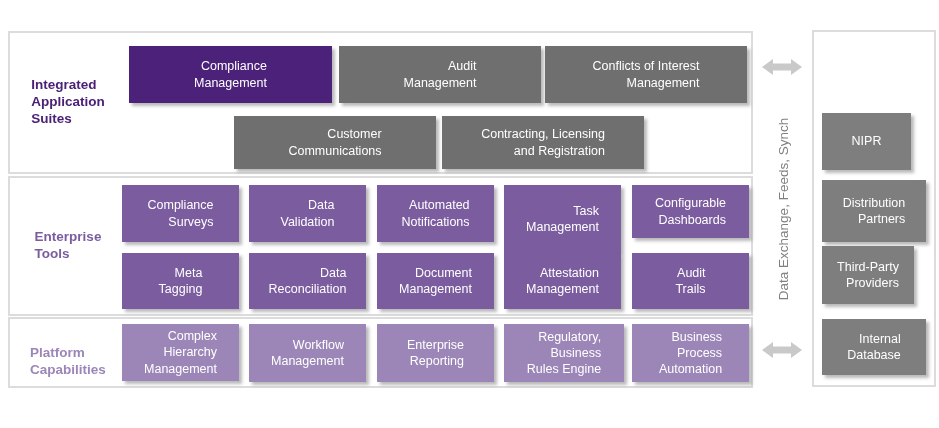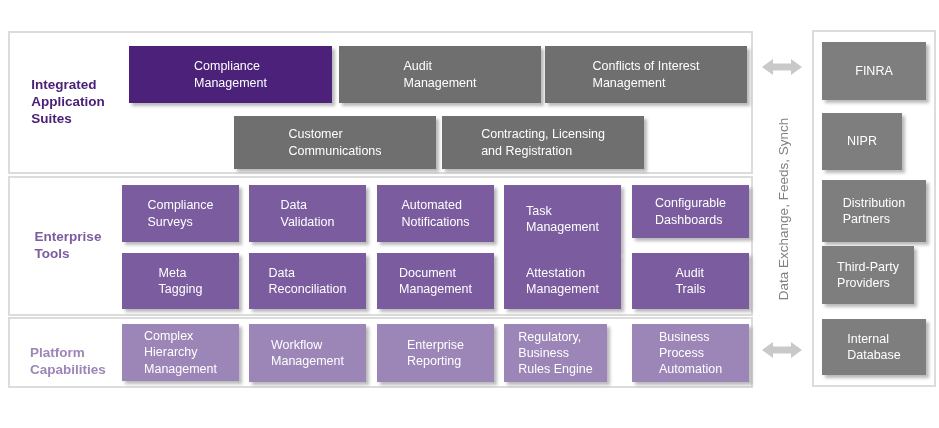--- a/index.html
+++ b/index.html
@@ -13,21 +13,21 @@
     display:flex;align-items:center;justify-content:center;
     font-weight:bold;font-size:13.5px;line-height:1.25;
     white-space:pre-line;
   }
   .c-dark{color:#4b2178;}
   .c-mid{color:#7b5c9f;}
   .c-light{color:#9c86b8;margin-top:19px;}
 
   .box{
     position:absolute;display:flex;align-items:center;justify-content:center;
-    text-align:left;color:#ffffff;font-size:12.5px;line-height:1.3;
+    text-align:right;color:#ffffff;font-size:12.5px;line-height:1.3;
     box-shadow:3px 3px 3px rgba(130,130,130,0.55);
     box-sizing:border-box;
   }
   .box-label{white-space:pre-line;}
   .v-darkpurple{background:#4b2179;}
   .v-gray{background:#6f6f6f;}
   .v-mid{background:#7b5c9f;}
   .v-light{background:#9c86b8;}
   .v-ext{background:#7e7e7e;}
 
@@ -124,45 +124,42 @@
 Management</span>
     </div>
     <div class="box v-light" style="left:239px;top:5px;width:117px;height:58px">
       <span class="box-label">Workflow
 Management</span>
     </div>
     <div class="box v-light" style="left:367px;top:5px;width:117px;height:58px">
       <span class="box-label">Enterprise
 Reporting</span>
     </div>
-    <div class="box v-light" style="left:494px;top:5px;width:103px;height:58px">
+    <div class="box v-light" style="left:494px;top:5px;width:120px;height:58px">
       <span class="box-label">Regulatory,
 Business
 Rules Engine</span>
     </div>
     <div class="box v-light" style="left:622px;top:5px;width:117px;height:58px">
       <span class="box-label">Business
 Process
 Automation</span>
     </div>
   </section>
 
   <svg class="arrow" style="left:761px;top:57px" viewBox="0 0 42 20" aria-hidden="true">
     <path d="M1 10 L12 2 L12 6.5 L30 6.5 L30 2 L41 10 L30 18 L30 13.5 L12 13.5 L12 18 Z" fill="#c9c9c9"></path>
   </svg>
   <div class="connector-label">Data Exchange, Feeds, Synch</div>
   <svg class="arrow" style="left:761px;top:340px" viewBox="0 0 42 20" aria-hidden="true">
     <path d="M1 10 L12 2 L12 6.5 L30 6.5 L30 2 L41 10 L30 18 L30 13.5 L12 13.5 L12 18 Z" fill="#c9c9c9"></path>
   </svg>
 
   <section class="panel" style="left:812px;top:30px;width:124px;height:357px">
-    <div class="box v-ext" style="left:8px;top:10px;width:104px;height:58px">
-      <span class="box-label">FINRA</span>
-    </div>
-    <div class="box v-ext" style="left:8px;top:81px;width:80px;height:57px">
+    <div class="box v-ext" style="left:8px;top:81px;width:89px;height:57px">
       <span class="box-label">NIPR</span>
     </div>
     <div class="box v-ext" style="left:8px;top:148px;width:104px;height:62px">
       <span class="box-label">Distribution
 Partners</span>
     </div>
     <div class="box v-ext" style="left:8px;top:214px;width:92px;height:58px">
       <span class="box-label">Third-Party
 Providers</span>
     </div>

